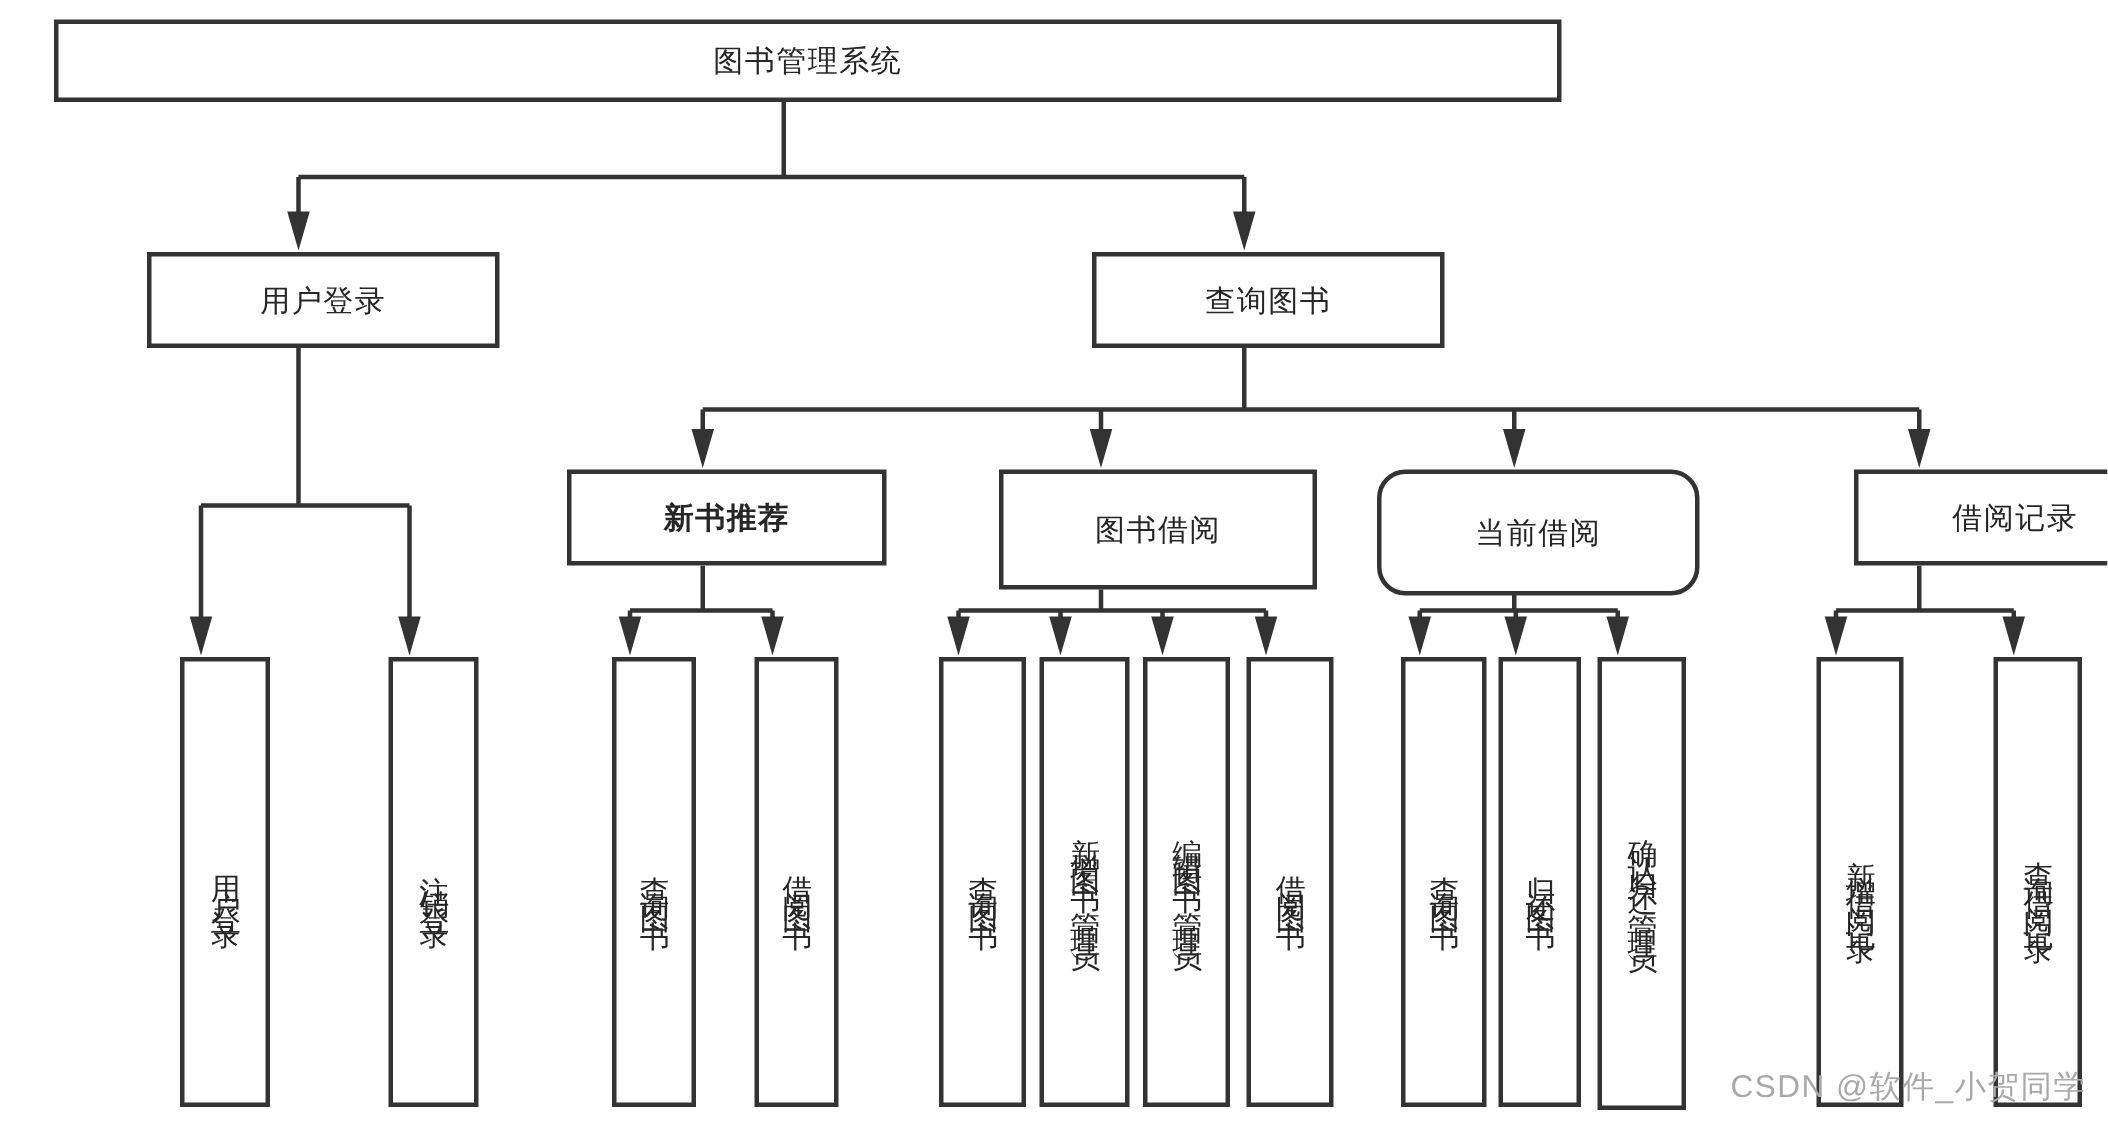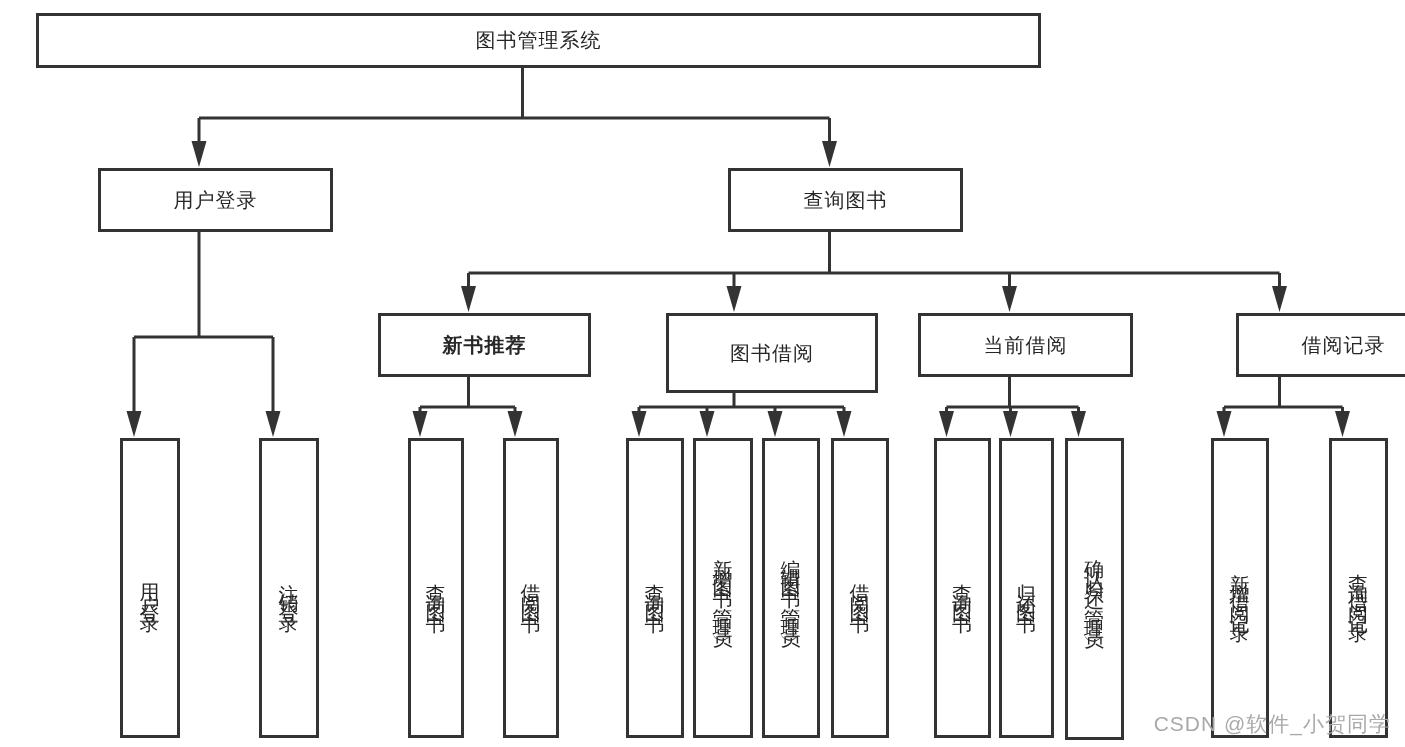--- a/index.html
+++ b/index.html
@@ -134,21 +134,21 @@
   <div class="node" style="left:712px; top:168px; width:235px; height:64px;">
     <span>查询图书</span>
   </div>
 
   <div class="node" style="left:362px; top:313px; width:213px; height:64px;font-weight:bold;">
     <span>新书推荐</span>
   </div>
   <div class="node" style="left:650px; top:313px; width:212px; height:80px;">
     <span>图书借阅</span>
   </div>
-  <div class="node" style="left:902px; top:313px; width:215px; height:64px;">
+  <div class="node" style="left:902px; top:313px; width:215px; height:84px;border-radius:19px;">
     <span>当前借阅</span>
   </div>
   <div class="node" style="left:1220px; top:313px; width:215px; height:64px;">
     <span>借阅记录</span>
   </div>
 
   <div class="node leaf" style="left:104px; top:438px; width:60px; height:300px;">
     <span>用户登录</span>
   </div>
   <div class="node leaf" style="left:243px; top:438px; width:60px; height:300px;">

